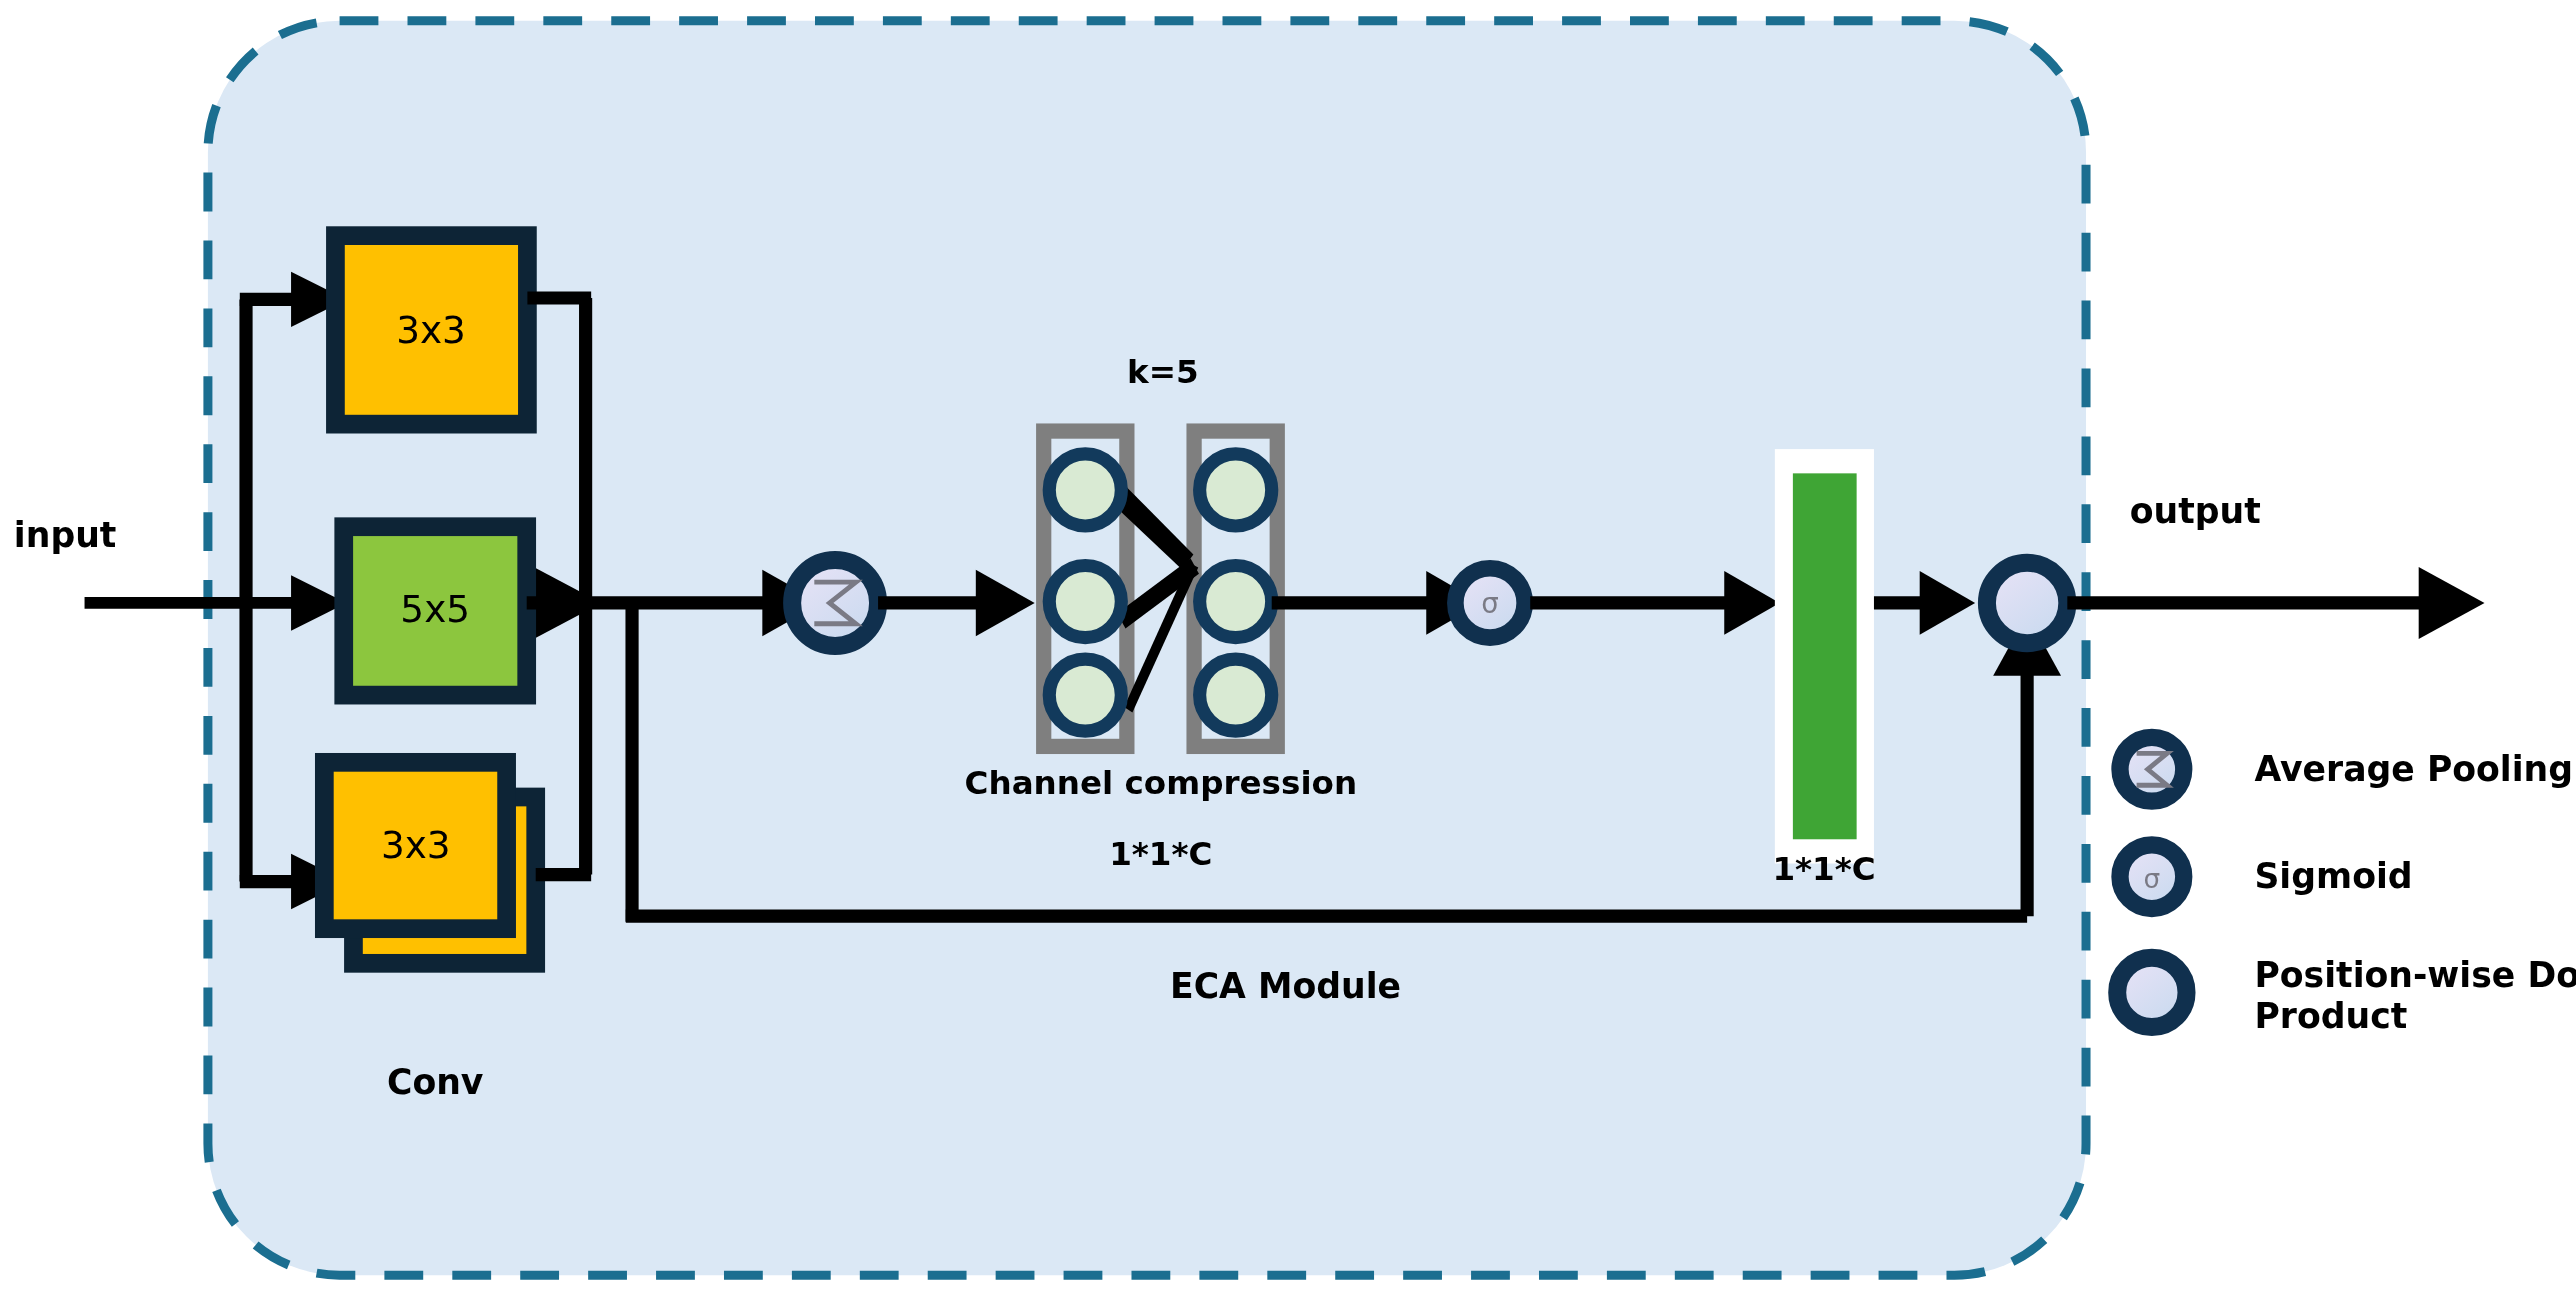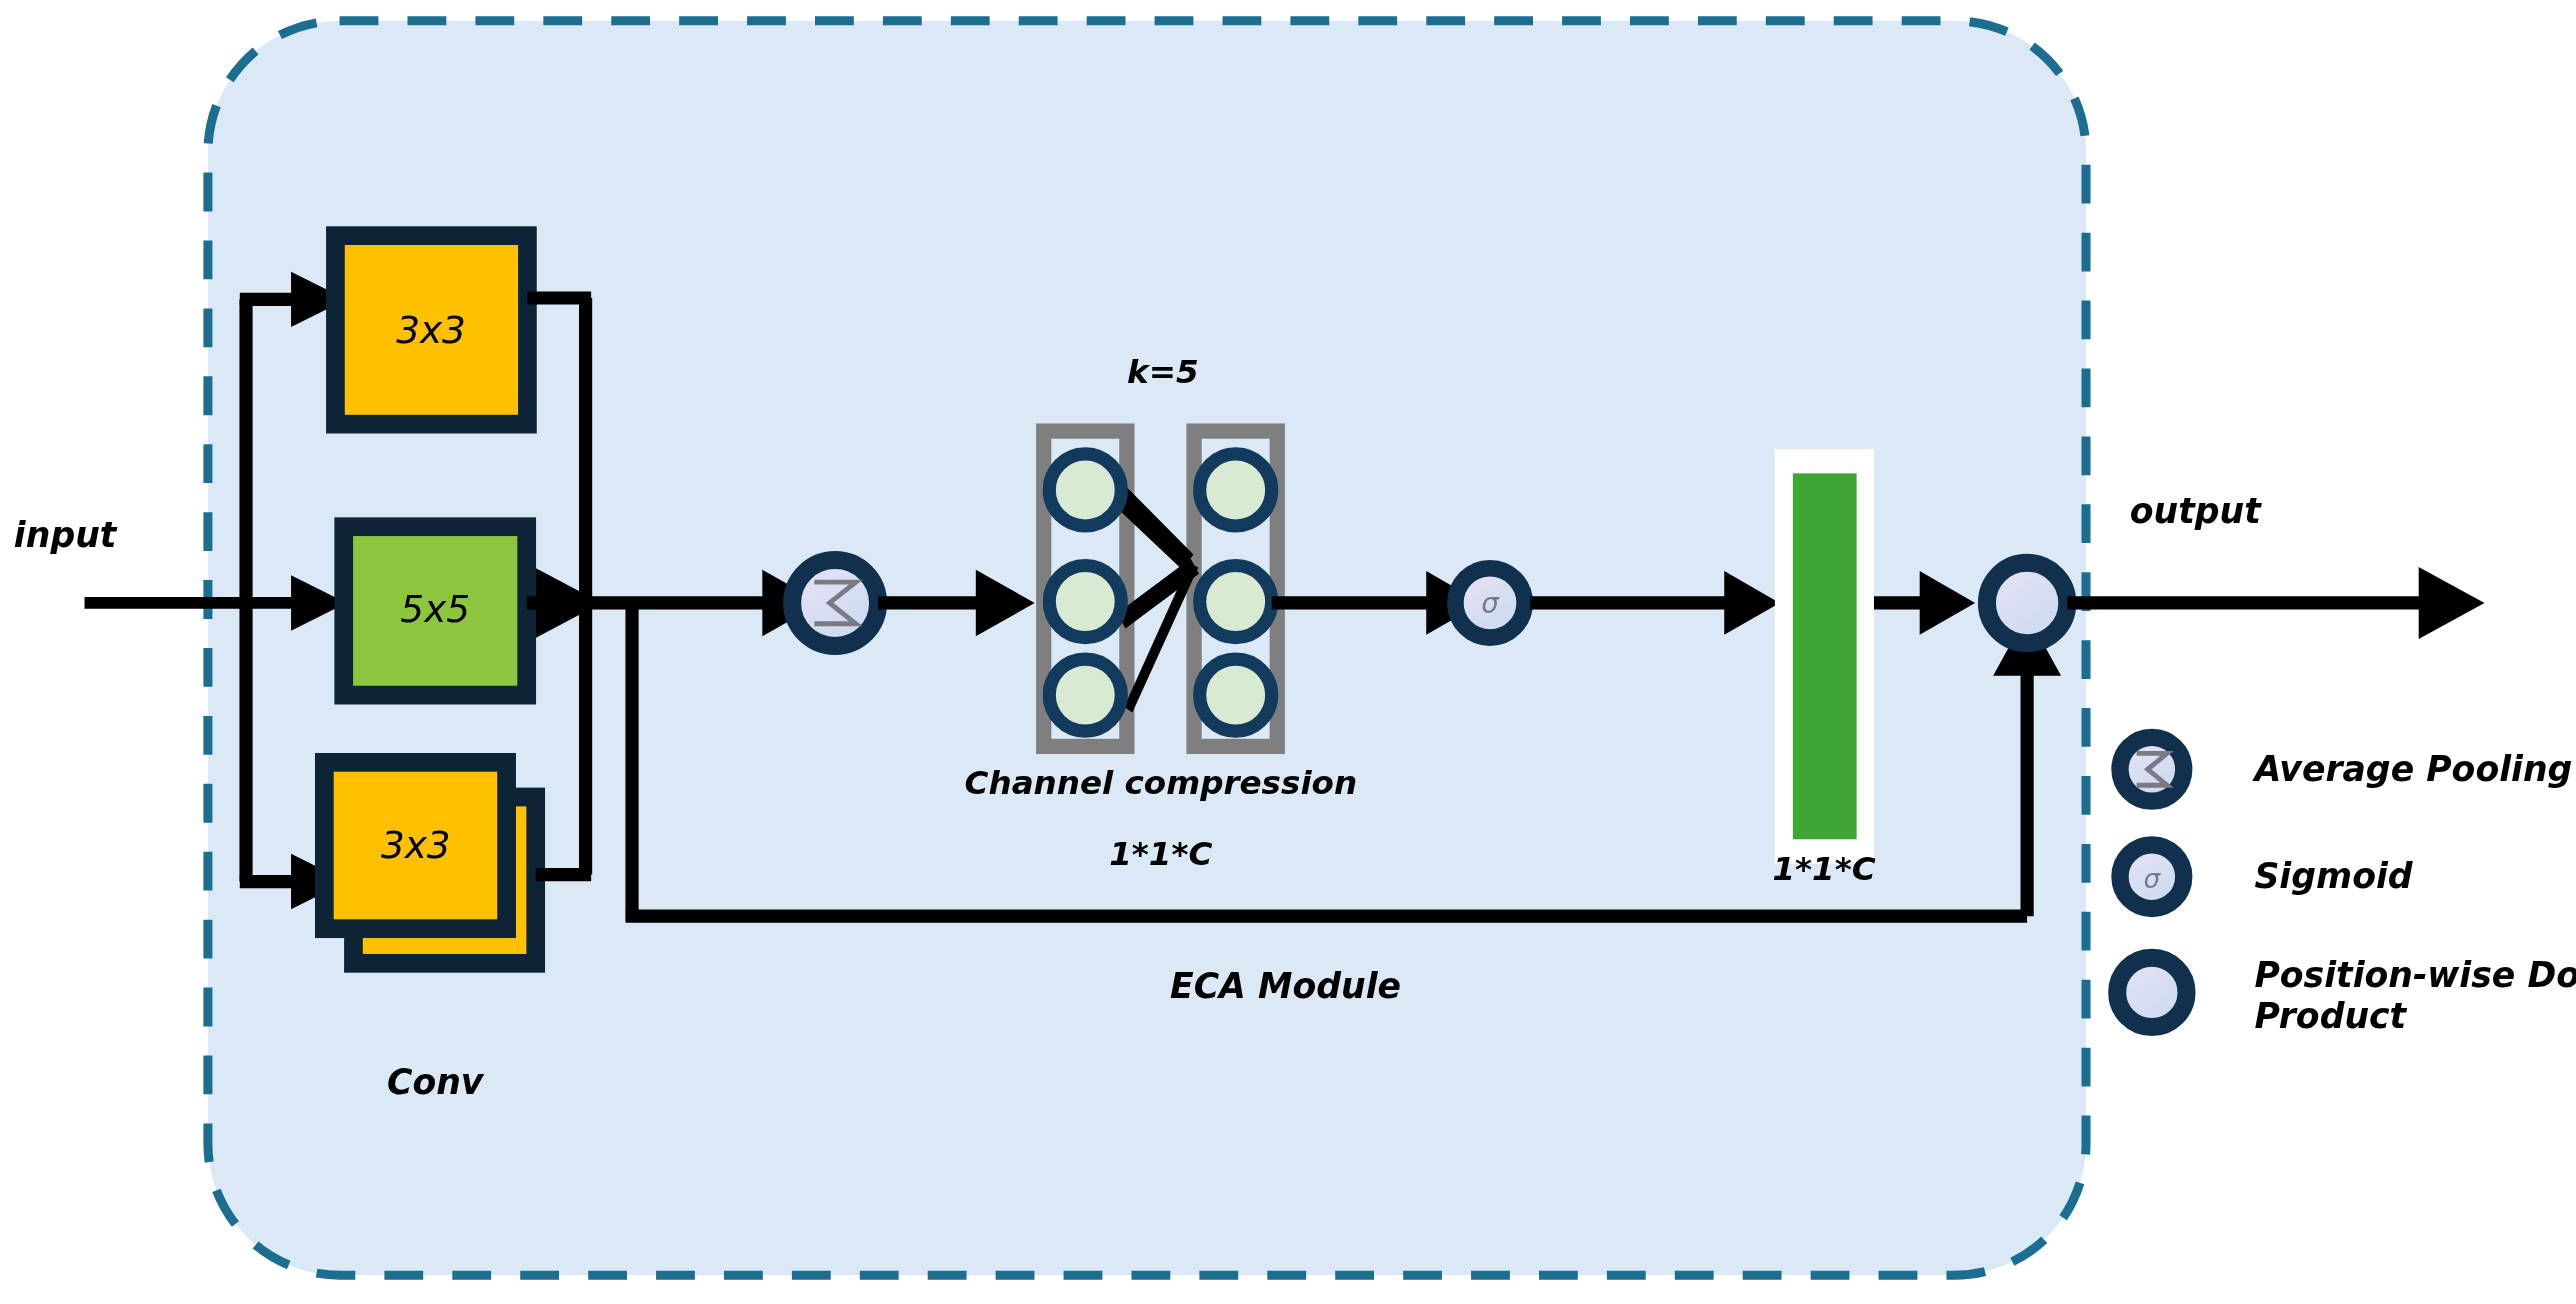--- a/index.html
+++ b/index.html
@@ -1,18 +1,18 @@
 <!DOCTYPE html>
 <html style="font-size:11px"><head>
 <meta charset="utf-8">
 <style>
   html,body{margin:0;padding:0;background:#ffffff;}
   body{width:2576px;height:1305px;position:relative;overflow:hidden;
        font-family:"DejaVu Sans","Liberation Sans",sans-serif;}
-  #stage{position:absolute;inset:0;width:2300px;height:1305px;font-style:italic;}
+  #stage{position:absolute;inset:0;width:2300px;height:1305px;}
   svg{display:block;}
   .lbl{font-weight:bold;fill:#000000;font-family:"DejaVu Sans","Liberation Sans",sans-serif;}
   .boxtxt{fill:#000000;font-family:"DejaVu Sans","Liberation Sans",sans-serif;}
   .glyph{fill:none;stroke:#7a7a85;stroke-width:7;stroke-linecap:butt;stroke-linejoin:miter;}
 </style>
 </head>
 <body>
 
 <div id="stage">
 <svg width="2576" height="1305" viewBox="0 0 3717 1883" xmlns="http://www.w3.org/2000/svg">

